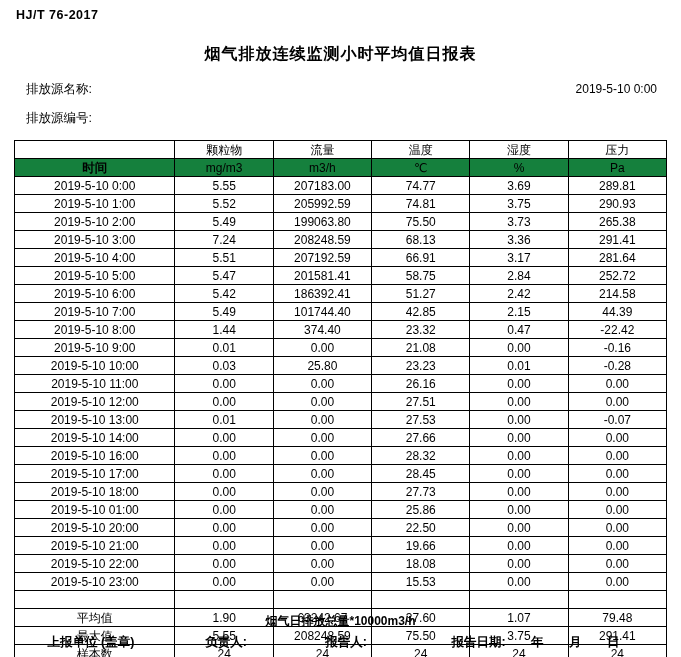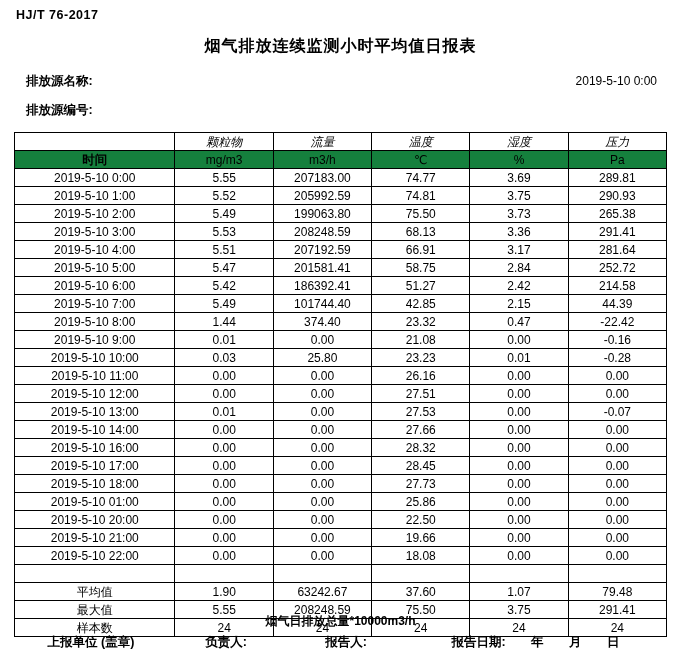--- a/index.html
+++ b/index.html
@@ -14,21 +14,21 @@
     font-size: 12px;
     color: #000000;
     position: relative;
     overflow: hidden;
   }
   .page {
     position: relative;
     width: 681px;
     height: 657px;
     box-sizing: border-box;
-    padding: 8px 14px;
+    padding: 16px 14px;
   }
   .std-code {
     position: absolute;
     left: 16px;
     top: 8px;
     font-size: 12.5px;
     font-weight: bold;
     letter-spacing: 0.5px;
   }
   .doc-title {
@@ -40,21 +40,21 @@
   }
   .meta-row {
     position: relative;
     height: 18px;
     margin-top: 16px;
   }
   .meta-label {
     position: absolute;
     left: 12px;
     font-size: 12.5px;
-    font-weight: bold;
+    font-weight: normal;
   }
   .meta-row2 {
     position: relative;
     height: 18px;
     margin-top: 11px;
   }
   .meta-date {
     position: absolute;
     right: 10px;
     top: 1px;
@@ -75,21 +75,20 @@
     padding: 0;
     line-height: 16px;
   }
   .col-time { width: 160px; }
   .col-data { width: 98px; }
 
   .hdr-param td {
     height: 26px;
     font-weight: bold;
     font-size: 12.5px;
-    font-style: italic;
   }
   .hdr-unit td {
     background: #15803d;
     font-size: 11px;
     height: 18px;
   }
   .hdr-unit td.time-cell {
     font-weight: bold;
     font-size: 12.5px;
   }
@@ -201,21 +200,21 @@
       <tr>
         <td>2019-5-10 2:00</td>
         <td>5.49</td>
         <td>199063.80</td>
         <td>75.50</td>
         <td>3.73</td>
         <td>265.38</td>
       </tr>
       <tr>
         <td>2019-5-10 3:00</td>
-        <td>5.53</td>
+        <td>7.24</td>
         <td>208248.59</td>
         <td>68.13</td>
         <td>3.36</td>
         <td>291.41</td>
       </tr>
       <tr>
         <td>2019-5-10 4:00</td>
         <td>5.51</td>
         <td>207192.59</td>
         <td>66.91</td>
@@ -348,20 +347,28 @@
         <td>0.00</td>
         <td>19.66</td>
         <td>0.00</td>
         <td>0.00</td>
       </tr>
       <tr>
         <td>2019-5-10 22:00</td>
         <td>0.00</td>
         <td>0.00</td>
         <td>18.08</td>
+        <td>0.00</td>
+        <td>0.00</td>
+      </tr>
+      <tr>
+        <td>2019-5-10 23:00</td>
+        <td>0.00</td>
+        <td>0.00</td>
+        <td>15.53</td>
         <td>0.00</td>
         <td>0.00</td>
       </tr>
 
       <tr class="blank-row">
         <td>&nbsp;</td>
         <td>&nbsp;</td>
         <td>&nbsp;</td>
         <td>&nbsp;</td>
         <td>&nbsp;</td>

